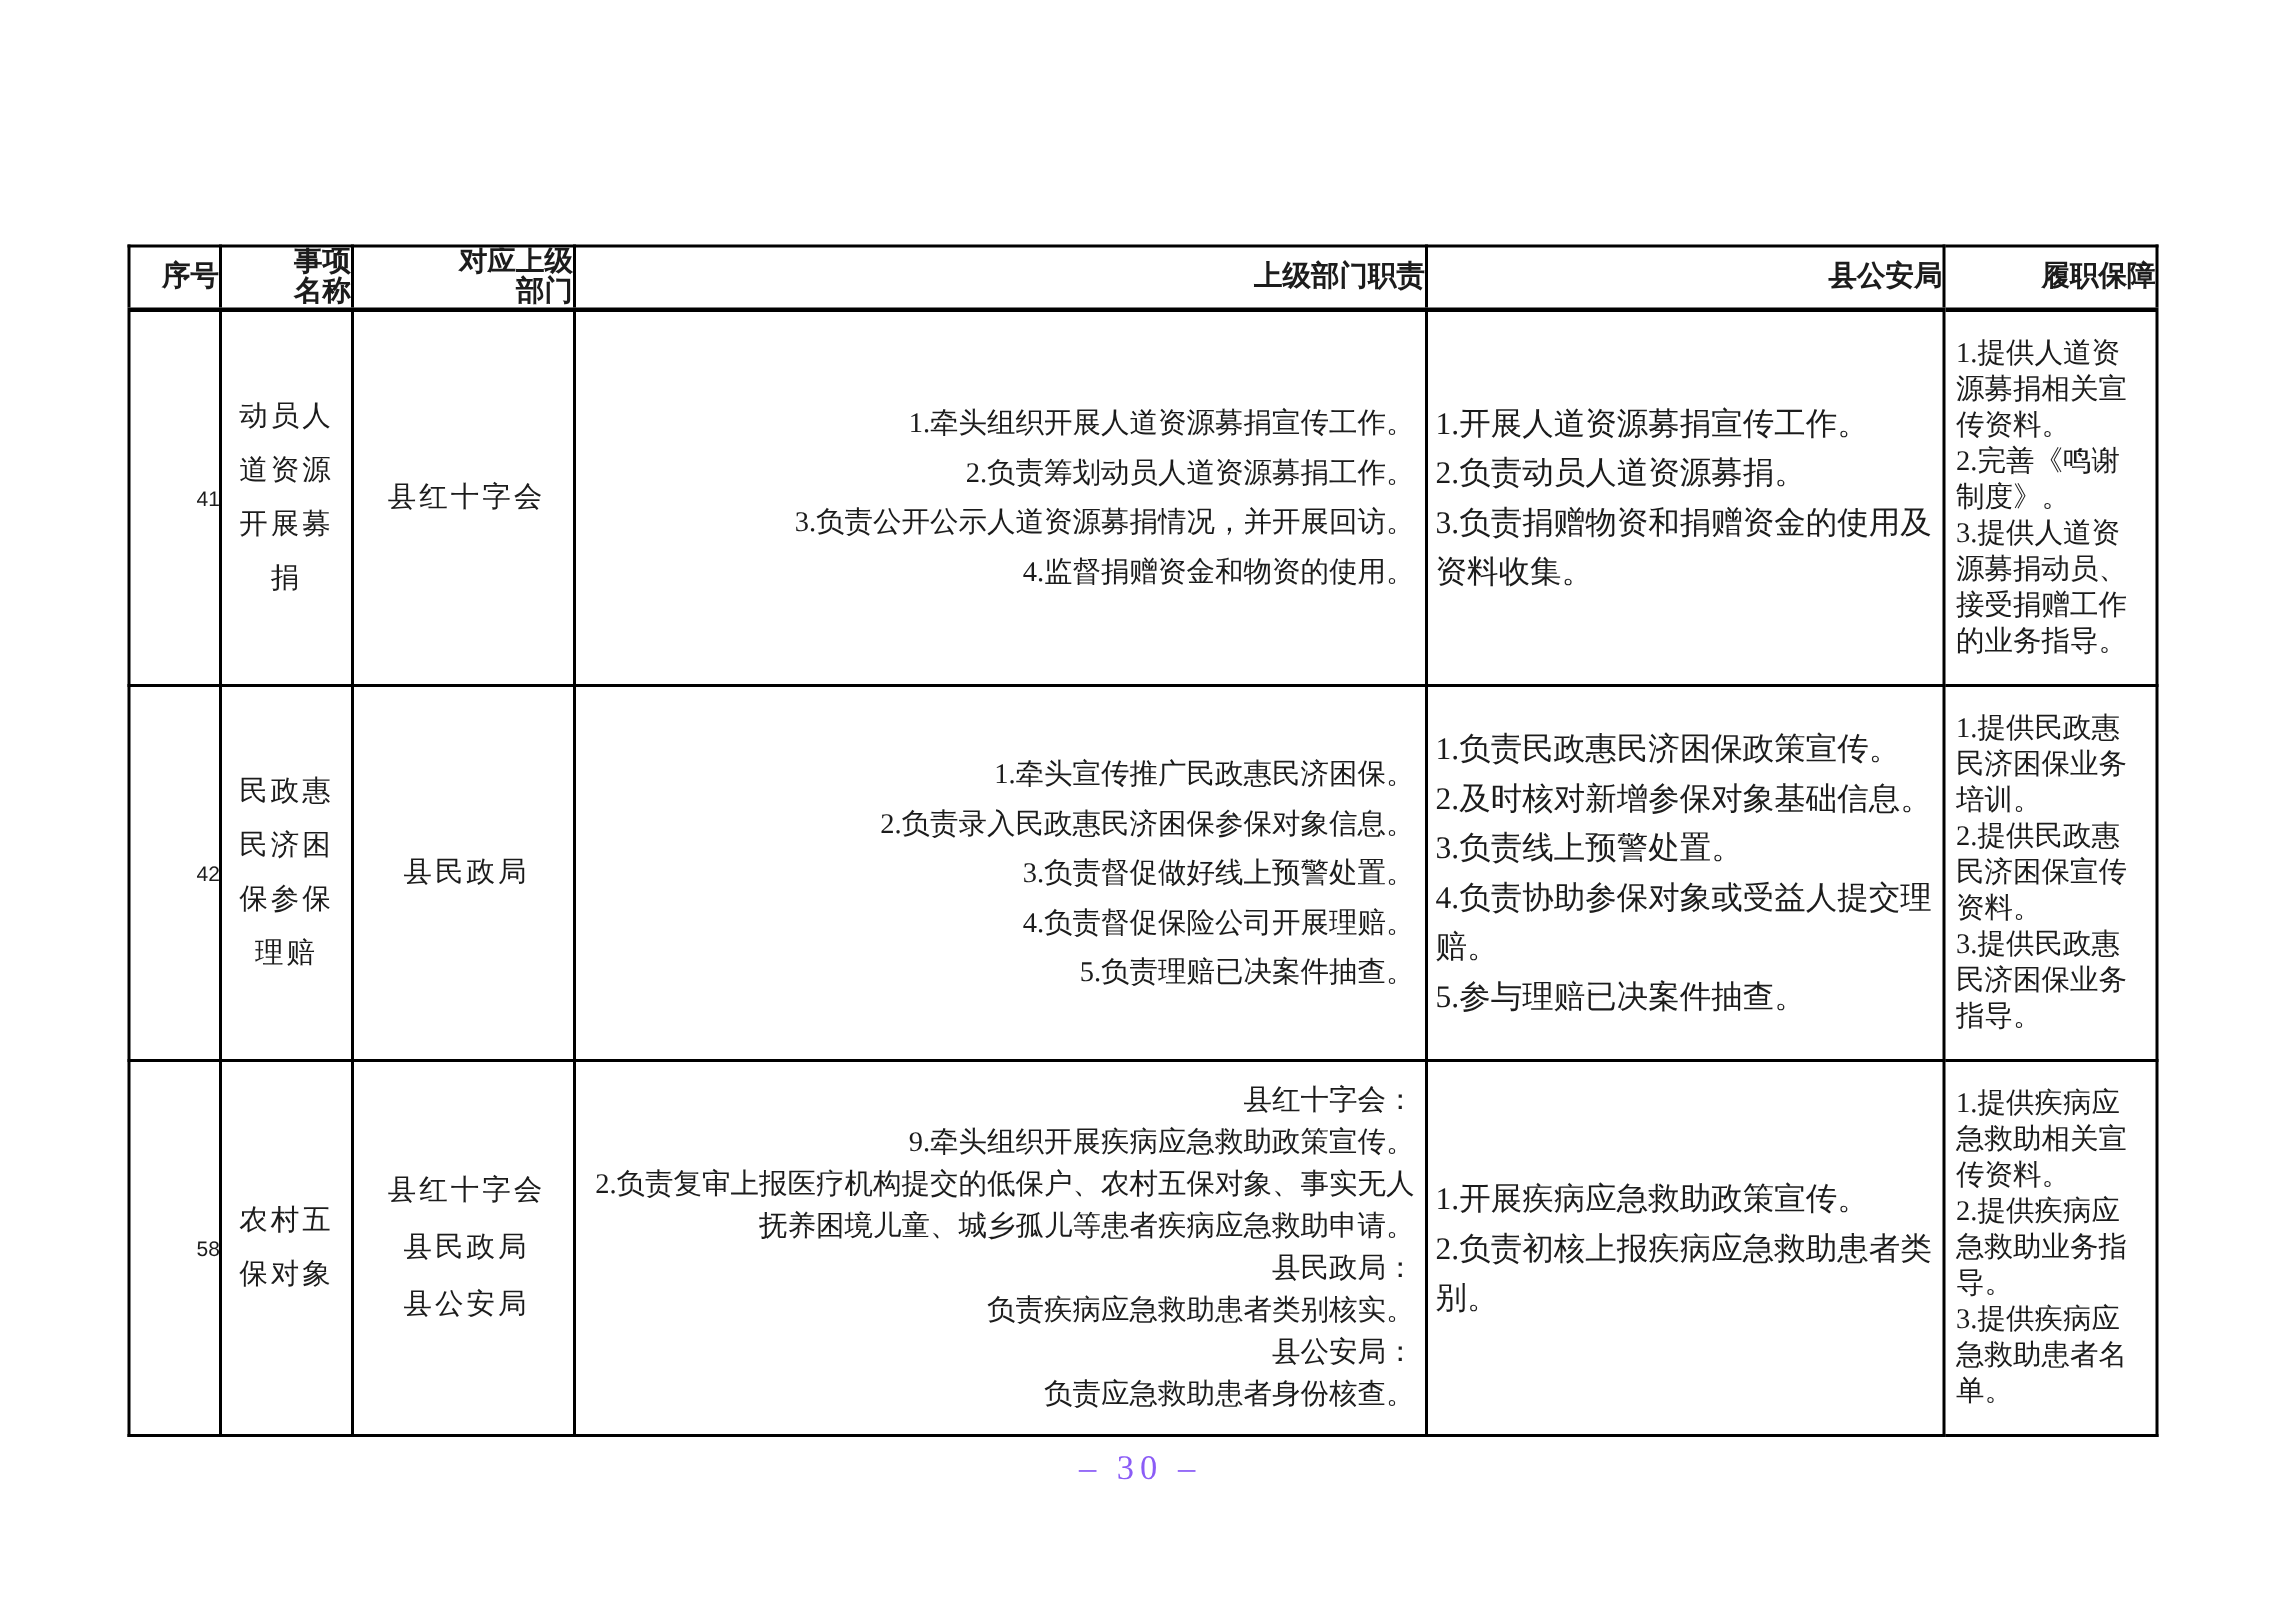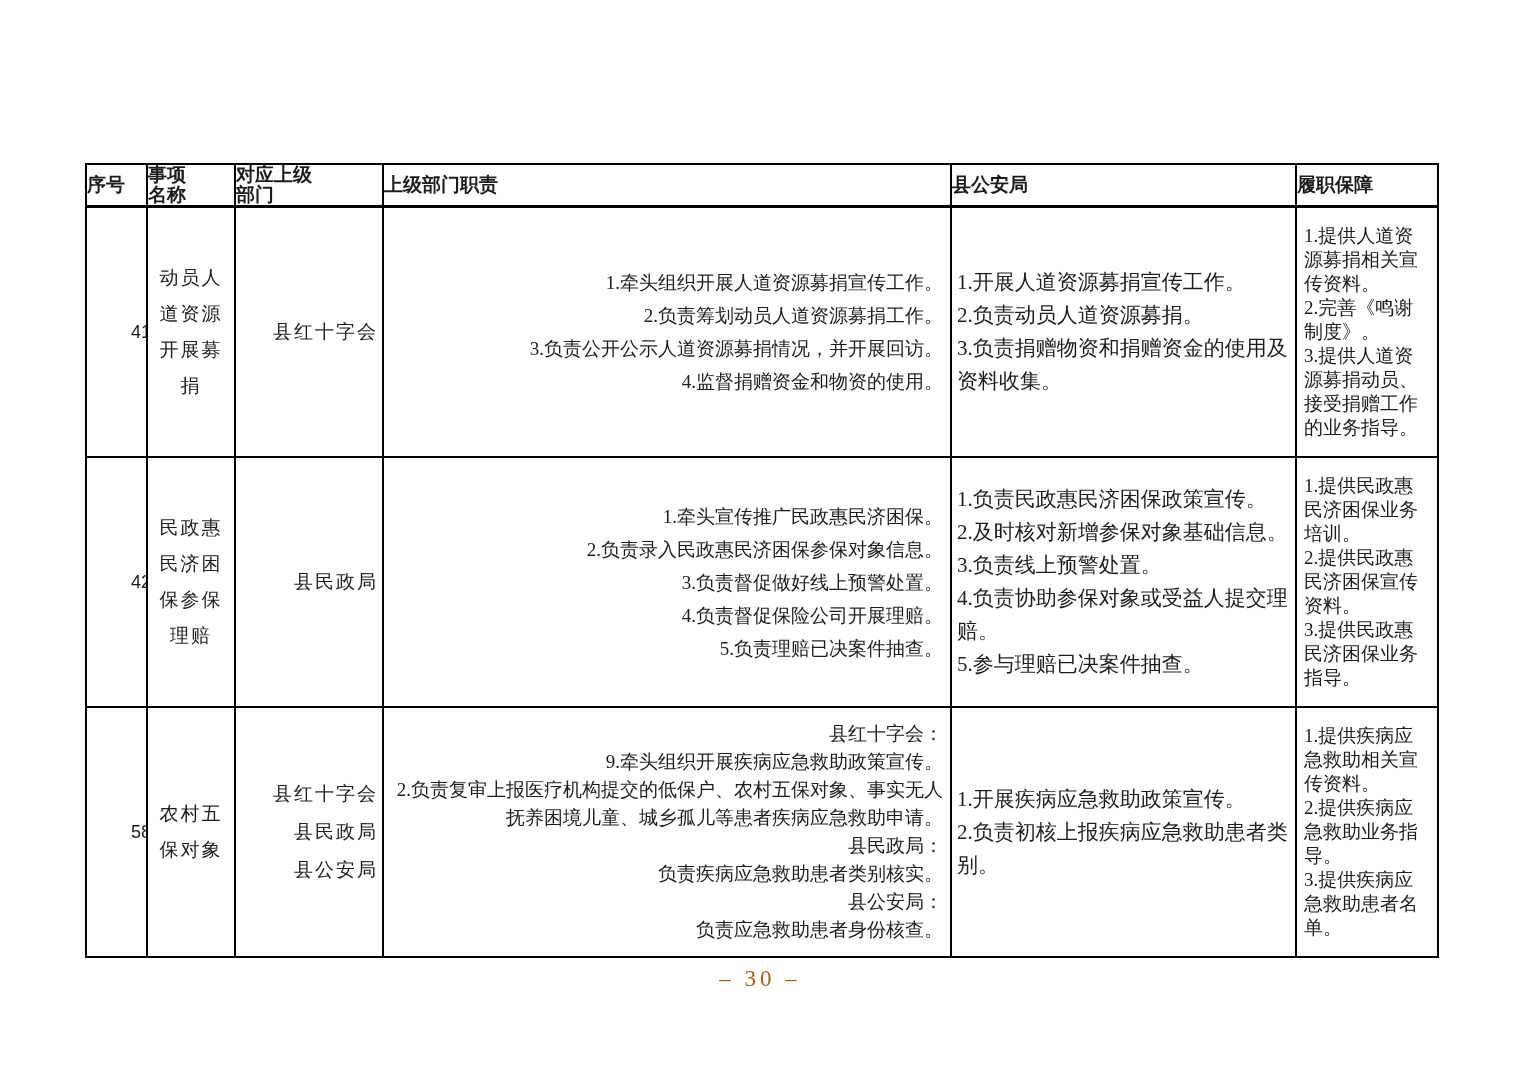--- a/index.html
+++ b/index.html
@@ -31,46 +31,46 @@
   .duties th, .duties td {
     border: 2px solid #000000;
     vertical-align: middle;
     overflow: hidden;
   }
   .duties thead th {
     font-family: "Liberation Sans", "DejaVu Sans", sans-serif;
     font-weight: bold;
     font-size: 19px;
     line-height: 20px;
-    text-align: left;
+    text-align: right;
     white-space: pre-line;
     padding: 0;
     border-bottom: 3px solid #000000;
   }
   .duties td {
     font-size: 19px;
     white-space: pre-line;
   }
   td.seq {
     text-align: center;
     font-family: "Liberation Sans", "DejaVu Sans", sans-serif;
-    font-size: 18px;
+    font-size: 14px;
     padding-left: 44px;
   }
   td.item {
     padding: 0 10px;
     line-height: 36px;
     letter-spacing: 2px;
     text-align: center;
   }
   td.dept {
     padding: 0 4px 0 8px;
     line-height: 38px;
     letter-spacing: 2px;
-    text-align: right;
+    text-align: center;
   }
   td.sup {
     padding: 0 7px;
     line-height: 33px;
     text-align: right;
   }
   td.sup.tight {
     line-height: 28px;
   }
   td.town {
@@ -89,21 +89,21 @@
   tr.r42   { height: 222px; }
   tr.r43   { height: 232px; }
   .pagenum {
     position: absolute;
     top: 966px;
     left: 0;
     width: 1520px;
     text-align: center;
     font-size: 23px;
     letter-spacing: 4px;
-    color: #a16207;
+    color: #8b5cf6;
   }
 </style>
 </head>
 <body>
 
 <div class="sheet">
 
   <table class="duties">
     <colgroup>
       <col style="width:61px">

